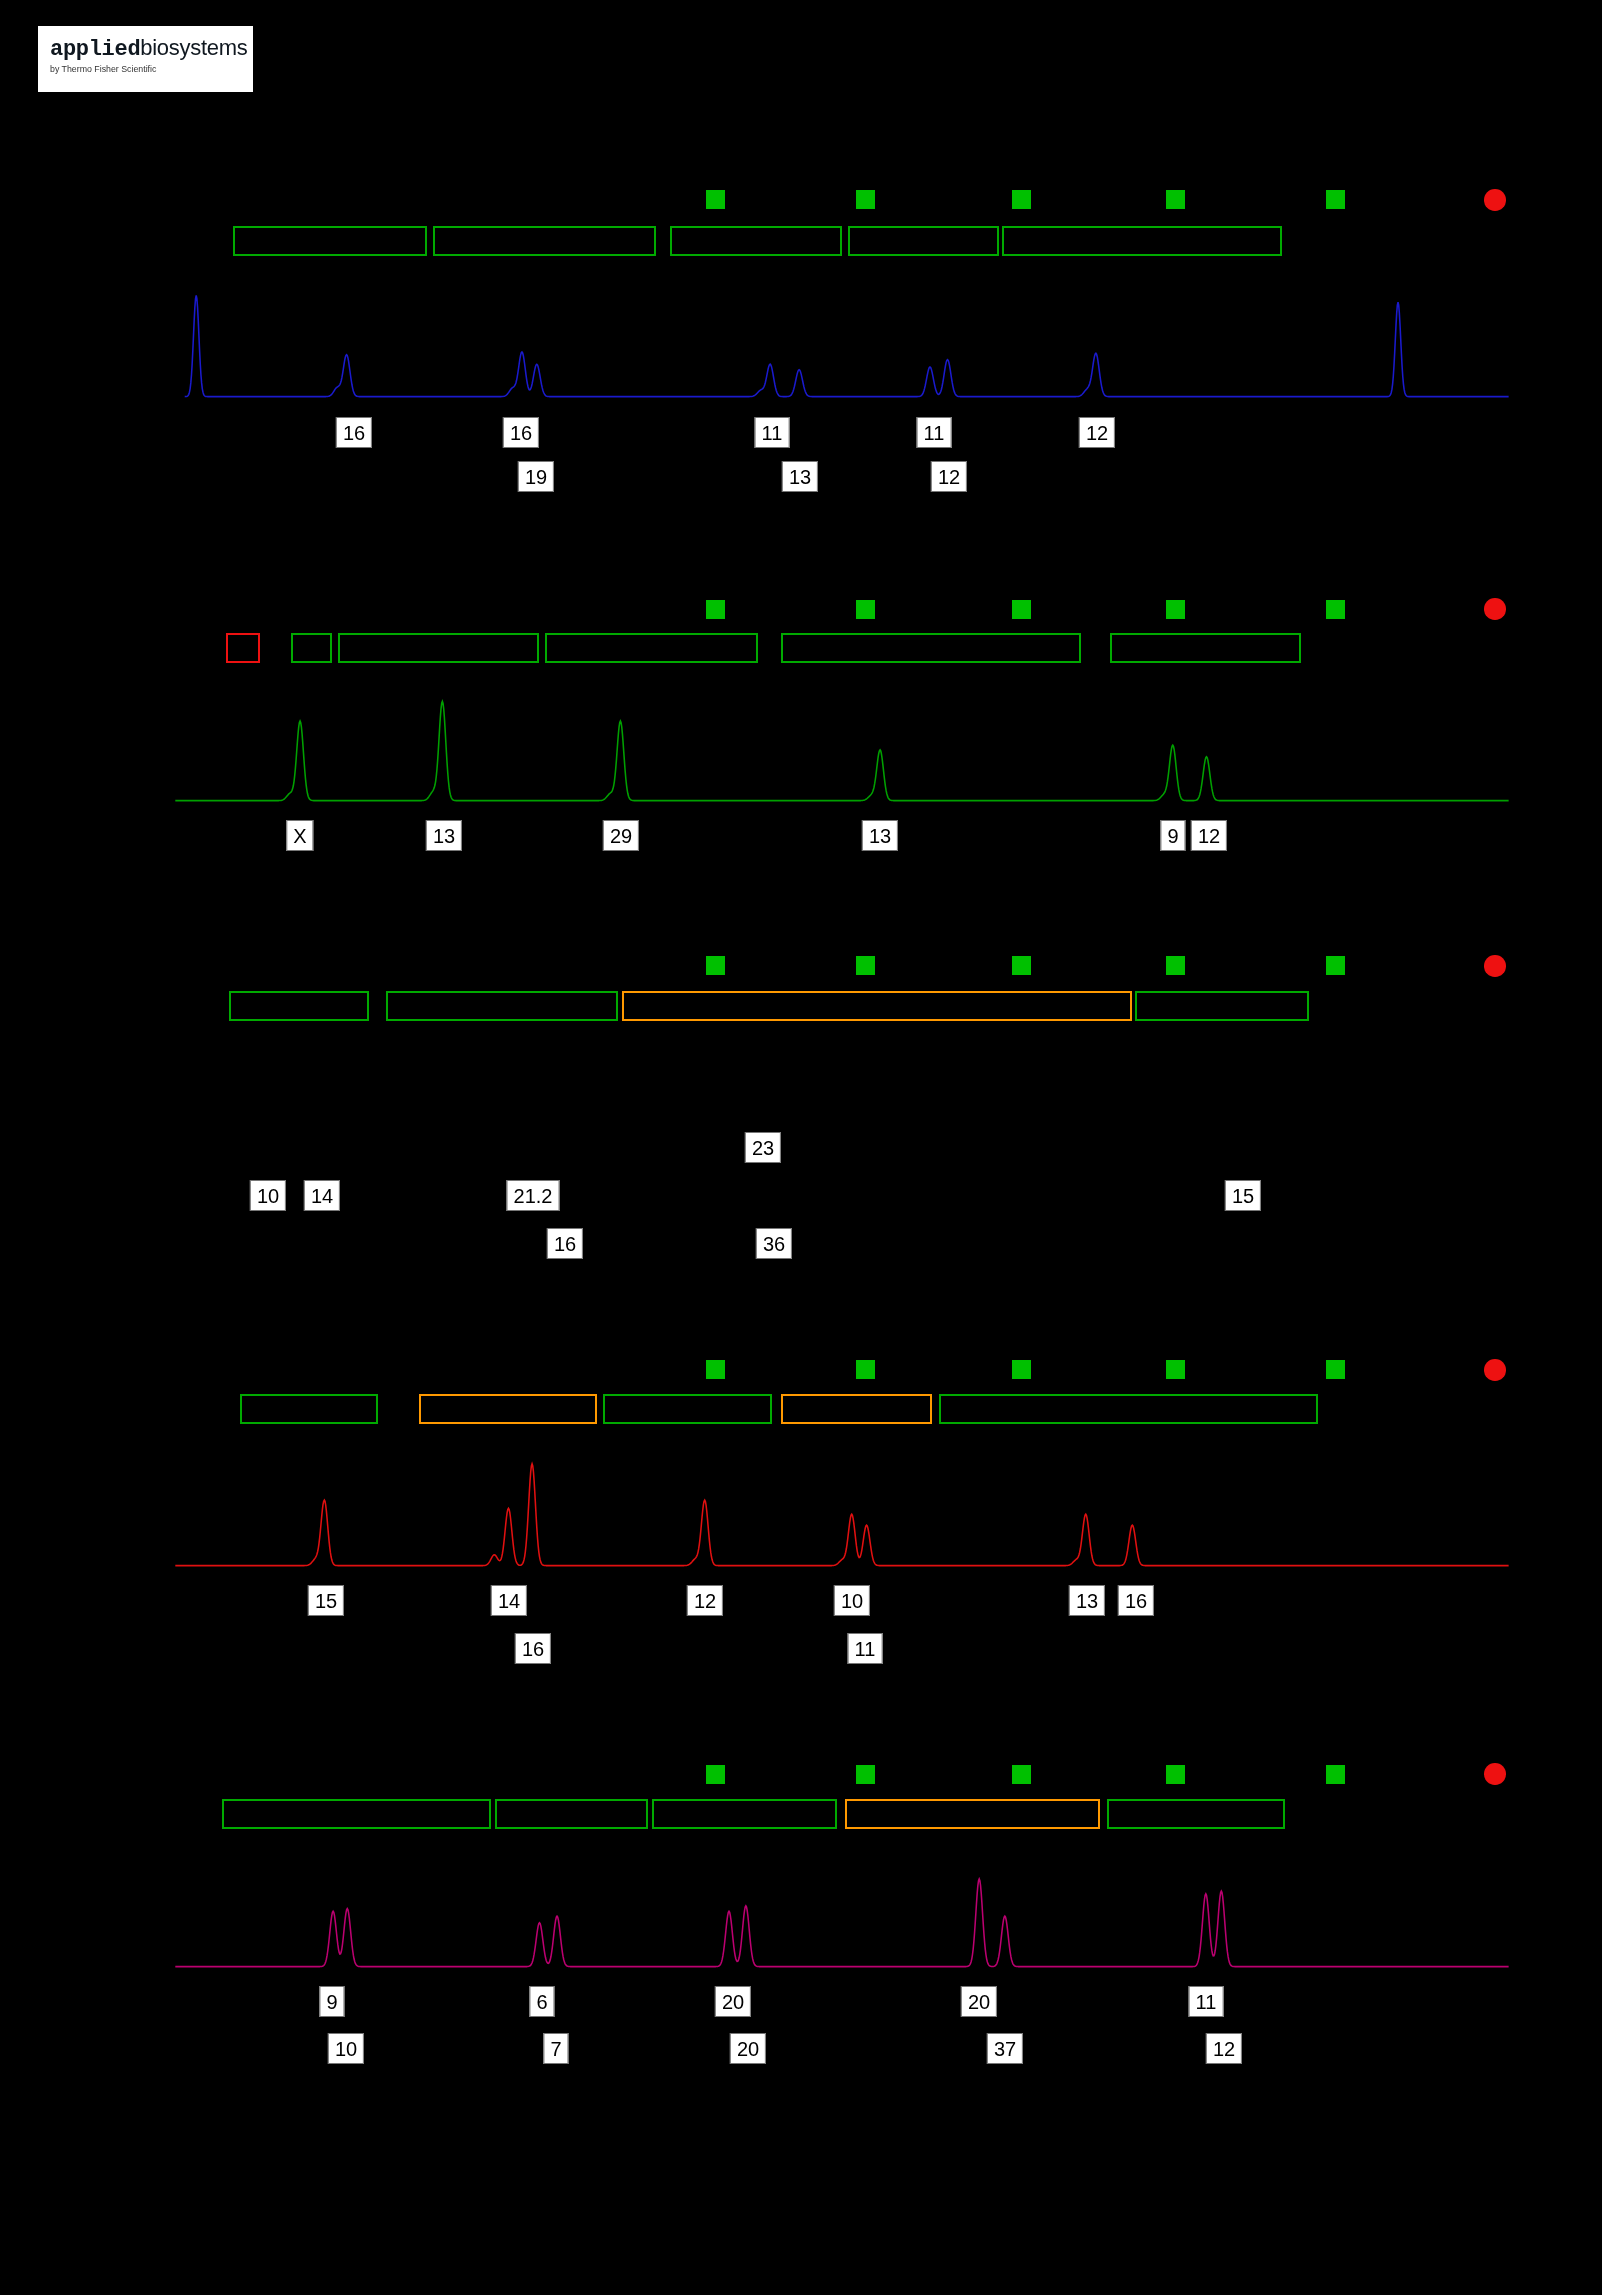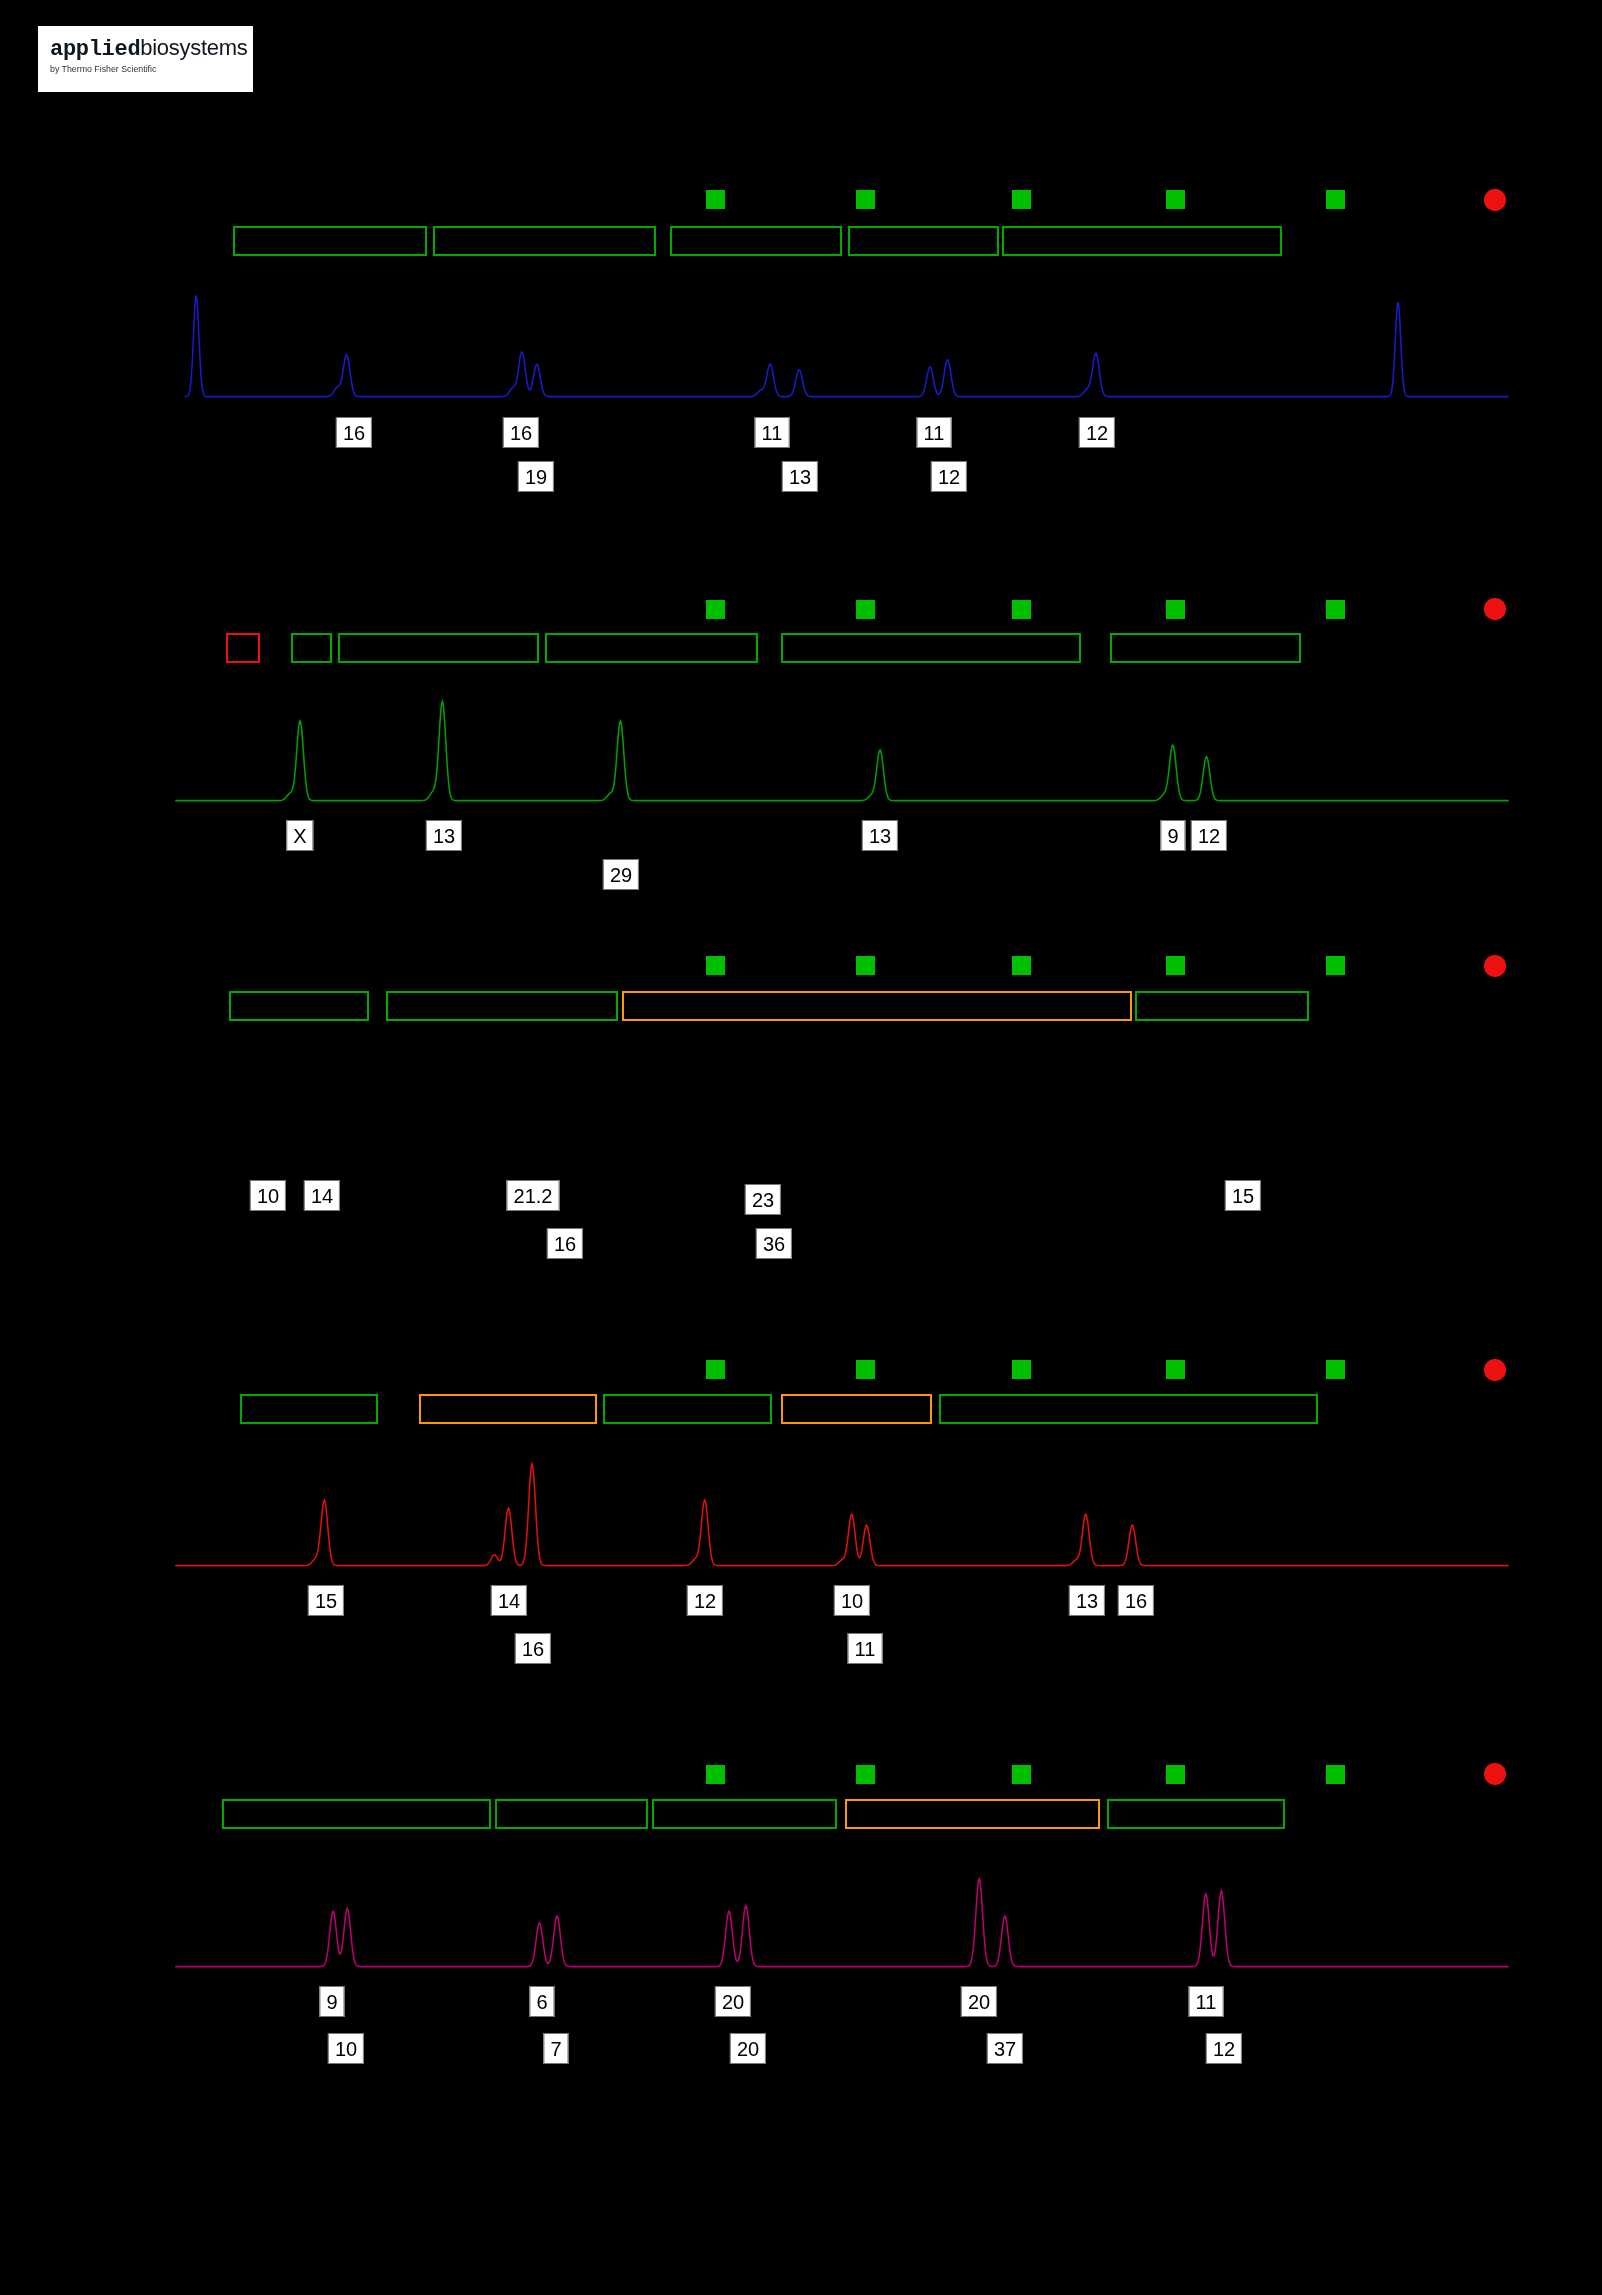--- a/index.html
+++ b/index.html
@@ -112,38 +112,38 @@
       <div class="marker-box" style="left: 291px; top: 633px; width: 41px; border-color: rgb(0, 170, 0);"></div>
       <div class="marker-box" style="left: 338px; top: 633px; width: 201px; border-color: rgb(0, 170, 0);"></div>
       <div class="marker-box" style="left: 545px; top: 633px; width: 213px; border-color: rgb(0, 170, 0);"></div>
       <div class="marker-box" style="left: 781px; top: 633px; width: 300px; border-color: rgb(0, 170, 0);"></div>
       <div class="marker-box" style="left: 1110px; top: 633px; width: 191px; border-color: rgb(0, 170, 0);"></div>
       <svg width="1603" height="145" class="trace-svg" style="top: 659px;" viewBox="0 0 2373 215">
         <path d="M258 210.0 L259 210.0 L260 210.0 L261 210.0 L262 210.0 L263 210.0 L264 210.0 L265 210.0 L266 210.0 L267 210.0 L268 210.0 L269 210.0 L270 210.0 L271 210.0 L272 210.0 L273 210.0 L274 210.0 L275 210.0 L276 210.0 L277 210.0 L278 210.0 L279 210.0 L280 210.0 L281 210.0 L282 210.0 L283 210.0 L284 210.0 L285 210.0 L286 210.0 L287 210.0 L288 210.0 L289 210.0 L290 210.0 L291 210.0 L292 210.0 L293 210.0 L294 210.0 L295 210.0 L296 210.0 L297 210.0 L298 210.0 L299 210.0 L300 210.0 L301 210.0 L302 210.0 L303 210.0 L304 210.0 L305 210.0 L306 210.0 L307 210.0 L308 210.0 L309 210.0 L310 210.0 L311 210.0 L312 210.0 L313 210.0 L314 210.0 L315 210.0 L316 210.0 L317 210.0 L318 210.0 L319 210.0 L320 210.0 L321 210.0 L322 210.0 L323 210.0 L324 210.0 L325 210.0 L326 210.0 L327 210.0 L328 210.0 L329 210.0 L330 210.0 L331 210.0 L332 210.0 L333 210.0 L334 210.0 L335 210.0 L336 210.0 L337 210.0 L338 210.0 L339 210.0 L340 210.0 L341 210.0 L342 210.0 L343 210.0 L344 210.0 L345 210.0 L346 210.0 L347 210.0 L348 210.0 L349 210.0 L350 210.0 L351 210.0 L352 210.0 L353 210.0 L354 210.0 L355 210.0 L356 210.0 L357 210.0 L358 210.0 L359 210.0 L360 210.0 L361 210.0 L362 210.0 L363 210.0 L364 210.0 L365 210.0 L366 210.0 L367 210.0 L368 210.0 L369 210.0 L370 210.0 L371 210.0 L372 210.0 L373 210.0 L374 210.0 L375 210.0 L376 210.0 L377 210.0 L378 210.0 L379 210.0 L380 210.0 L381 210.0 L382 210.0 L383 210.0 L384 210.0 L385 210.0 L386 210.0 L387 210.0 L388 210.0 L389 210.0 L390 210.0 L391 210.0 L392 210.0 L393 210.0 L394 210.0 L395 210.0 L396 210.0 L397 210.0 L398 210.0 L399 210.0 L400 210.0 L401 210.0 L402 210.0 L403 210.0 L404 210.0 L405 210.0 L406 210.0 L407 210.0 L408 210.0 L409 210.0 L410 210.0 L411 210.0 L412 209.9 L413 209.9 L414 209.8 L415 209.7 L416 209.4 L417 209.1 L418 208.6 L419 208.0 L420 207.2 L421 206.2 L422 205.1 L423 203.9 L424 202.7 L425 201.5 L426 200.4 L427 199.5 L428 198.7 L429 197.9 L430 196.8 L431 195.0 L432 192.2 L433 188.0 L434 181.8 L435 173.4 L436 162.9 L437 150.6 L438 137.1 L439 123.4 L440 110.9 L441 100.7 L442 94.1 L443 91.9 L444 94.3 L445 101.0 L446 111.4 L447 124.3 L448 138.4 L449 152.6 L450 165.7 L451 177.2 L452 186.6 L453 194.0 L454 199.5 L455 203.4 L456 206.0 L457 207.7 L458 208.7 L459 209.3 L460 209.6 L461 209.8 L462 209.9 L463 210.0 L464 210.0 L465 210.0 L466 210.0 L467 210.0 L468 210.0 L469 210.0 L470 210.0 L471 210.0 L472 210.0 L473 210.0 L474 210.0 L475 210.0 L476 210.0 L477 210.0 L478 210.0 L479 210.0 L480 210.0 L481 210.0 L482 210.0 L483 210.0 L484 210.0 L485 210.0 L486 210.0 L487 210.0 L488 210.0 L489 210.0 L490 210.0 L491 210.0 L492 210.0 L493 210.0 L494 210.0 L495 210.0 L496 210.0 L497 210.0 L498 210.0 L499 210.0 L500 210.0 L501 210.0 L502 210.0 L503 210.0 L504 210.0 L505 210.0 L506 210.0 L507 210.0 L508 210.0 L509 210.0 L510 210.0 L511 210.0 L512 210.0 L513 210.0 L514 210.0 L515 210.0 L516 210.0 L517 210.0 L518 210.0 L519 210.0 L520 210.0 L521 210.0 L522 210.0 L523 210.0 L524 210.0 L525 210.0 L526 210.0 L527 210.0 L528 210.0 L529 210.0 L530 210.0 L531 210.0 L532 210.0 L533 210.0 L534 210.0 L535 210.0 L536 210.0 L537 210.0 L538 210.0 L539 210.0 L540 210.0 L541 210.0 L542 210.0 L543 210.0 L544 210.0 L545 210.0 L546 210.0 L547 210.0 L548 210.0 L549 210.0 L550 210.0 L551 210.0 L552 210.0 L553 210.0 L554 210.0 L555 210.0 L556 210.0 L557 210.0 L558 210.0 L559 210.0 L560 210.0 L561 210.0 L562 210.0 L563 210.0 L564 210.0 L565 210.0 L566 210.0 L567 210.0 L568 210.0 L569 210.0 L570 210.0 L571 210.0 L572 210.0 L573 210.0 L574 210.0 L575 210.0 L576 210.0 L577 210.0 L578 210.0 L579 210.0 L580 210.0 L581 210.0 L582 210.0 L583 210.0 L584 210.0 L585 210.0 L586 210.0 L587 210.0 L588 210.0 L589 210.0 L590 210.0 L591 210.0 L592 210.0 L593 210.0 L594 210.0 L595 210.0 L596 210.0 L597 210.0 L598 210.0 L599 210.0 L600 210.0 L601 210.0 L602 210.0 L603 210.0 L604 210.0 L605 210.0 L606 210.0 L607 210.0 L608 210.0 L609 210.0 L610 210.0 L611 210.0 L612 210.0 L613 210.0 L614 210.0 L615 210.0 L616 210.0 L617 210.0 L618 210.0 L619 210.0 L620 210.0 L621 210.0 L622 210.0 L623 210.0 L624 209.9 L625 209.9 L626 209.8 L627 209.6 L628 209.3 L629 208.9 L630 208.4 L631 207.6 L632 206.7 L633 205.5 L634 204.1 L635 202.6 L636 201.1 L637 199.5 L638 198.0 L639 196.6 L640 195.1 L641 193.2 L642 190.7 L643 186.9 L644 181.4 L645 173.6 L646 163.3 L647 150.3 L648 135.1 L649 118.5 L650 101.6 L651 86.1 L652 73.6 L653 65.5 L654 62.8 L655 65.8 L656 74.2 L657 87.2 L658 103.2 L659 120.8 L660 138.4 L661 154.8 L662 169.1 L663 180.9 L664 190.1 L665 196.9 L666 201.7 L667 205.0 L668 207.1 L669 208.4 L670 209.1 L671 209.5 L672 209.8 L673 209.9 L674 210.0 L675 210.0 L676 210.0 L677 210.0 L678 210.0 L679 210.0 L680 210.0 L681 210.0 L682 210.0 L683 210.0 L684 210.0 L685 210.0 L686 210.0 L687 210.0 L688 210.0 L689 210.0 L690 210.0 L691 210.0 L692 210.0 L693 210.0 L694 210.0 L695 210.0 L696 210.0 L697 210.0 L698 210.0 L699 210.0 L700 210.0 L701 210.0 L702 210.0 L703 210.0 L704 210.0 L705 210.0 L706 210.0 L707 210.0 L708 210.0 L709 210.0 L710 210.0 L711 210.0 L712 210.0 L713 210.0 L714 210.0 L715 210.0 L716 210.0 L717 210.0 L718 210.0 L719 210.0 L720 210.0 L721 210.0 L722 210.0 L723 210.0 L724 210.0 L725 210.0 L726 210.0 L727 210.0 L728 210.0 L729 210.0 L730 210.0 L731 210.0 L732 210.0 L733 210.0 L734 210.0 L735 210.0 L736 210.0 L737 210.0 L738 210.0 L739 210.0 L740 210.0 L741 210.0 L742 210.0 L743 210.0 L744 210.0 L745 210.0 L746 210.0 L747 210.0 L748 210.0 L749 210.0 L750 210.0 L751 210.0 L752 210.0 L753 210.0 L754 210.0 L755 210.0 L756 210.0 L757 210.0 L758 210.0 L759 210.0 L760 210.0 L761 210.0 L762 210.0 L763 210.0 L764 210.0 L765 210.0 L766 210.0 L767 210.0 L768 210.0 L769 210.0 L770 210.0 L771 210.0 L772 210.0 L773 210.0 L774 210.0 L775 210.0 L776 210.0 L777 210.0 L778 210.0 L779 210.0 L780 210.0 L781 210.0 L782 210.0 L783 210.0 L784 210.0 L785 210.0 L786 210.0 L787 210.0 L788 210.0 L789 210.0 L790 210.0 L791 210.0 L792 210.0 L793 210.0 L794 210.0 L795 210.0 L796 210.0 L797 210.0 L798 210.0 L799 210.0 L800 210.0 L801 210.0 L802 210.0 L803 210.0 L804 210.0 L805 210.0 L806 210.0 L807 210.0 L808 210.0 L809 210.0 L810 210.0 L811 210.0 L812 210.0 L813 210.0 L814 210.0 L815 210.0 L816 210.0 L817 210.0 L818 210.0 L819 210.0 L820 210.0 L821 210.0 L822 210.0 L823 210.0 L824 210.0 L825 210.0 L826 210.0 L827 210.0 L828 210.0 L829 210.0 L830 210.0 L831 210.0 L832 210.0 L833 210.0 L834 210.0 L835 210.0 L836 210.0 L837 210.0 L838 210.0 L839 210.0 L840 210.0 L841 210.0 L842 210.0 L843 210.0 L844 210.0 L845 210.0 L846 210.0 L847 210.0 L848 210.0 L849 210.0 L850 210.0 L851 210.0 L852 210.0 L853 210.0 L854 210.0 L855 210.0 L856 210.0 L857 210.0 L858 210.0 L859 210.0 L860 210.0 L861 210.0 L862 210.0 L863 210.0 L864 210.0 L865 210.0 L866 210.0 L867 210.0 L868 210.0 L869 210.0 L870 210.0 L871 210.0 L872 210.0 L873 210.0 L874 210.0 L875 210.0 L876 210.0 L877 210.0 L878 210.0 L879 210.0 L880 210.0 L881 210.0 L882 210.0 L883 210.0 L884 210.0 L885 210.0 L886 210.0 L887 209.9 L888 209.9 L889 209.8 L890 209.7 L891 209.4 L892 209.1 L893 208.6 L894 208.0 L895 207.2 L896 206.2 L897 205.1 L898 203.9 L899 202.7 L900 201.5 L901 200.4 L902 199.5 L903 198.7 L904 197.9 L905 196.8 L906 195.0 L907 192.2 L908 188.0 L909 181.8 L910 173.4 L911 162.9 L912 150.6 L913 137.1 L914 123.4 L915 110.9 L916 100.7 L917 94.1 L918 91.9 L919 94.3 L920 101.0 L921 111.4 L922 124.3 L923 138.4 L924 152.6 L925 165.7 L926 177.2 L927 186.6 L928 194.0 L929 199.5 L930 203.4 L931 206.0 L932 207.7 L933 208.7 L934 209.3 L935 209.6 L936 209.8 L937 209.9 L938 210.0 L939 210.0 L940 210.0 L941 210.0 L942 210.0 L943 210.0 L944 210.0 L945 210.0 L946 210.0 L947 210.0 L948 210.0 L949 210.0 L950 210.0 L951 210.0 L952 210.0 L953 210.0 L954 210.0 L955 210.0 L956 210.0 L957 210.0 L958 210.0 L959 210.0 L960 210.0 L961 210.0 L962 210.0 L963 210.0 L964 210.0 L965 210.0 L966 210.0 L967 210.0 L968 210.0 L969 210.0 L970 210.0 L971 210.0 L972 210.0 L973 210.0 L974 210.0 L975 210.0 L976 210.0 L977 210.0 L978 210.0 L979 210.0 L980 210.0 L981 210.0 L982 210.0 L983 210.0 L984 210.0 L985 210.0 L986 210.0 L987 210.0 L988 210.0 L989 210.0 L990 210.0 L991 210.0 L992 210.0 L993 210.0 L994 210.0 L995 210.0 L996 210.0 L997 210.0 L998 210.0 L999 210.0 L1000 210.0 L1001 210.0 L1002 210.0 L1003 210.0 L1004 210.0 L1005 210.0 L1006 210.0 L1007 210.0 L1008 210.0 L1009 210.0 L1010 210.0 L1011 210.0 L1012 210.0 L1013 210.0 L1014 210.0 L1015 210.0 L1016 210.0 L1017 210.0 L1018 210.0 L1019 210.0 L1020 210.0 L1021 210.0 L1022 210.0 L1023 210.0 L1024 210.0 L1025 210.0 L1026 210.0 L1027 210.0 L1028 210.0 L1029 210.0 L1030 210.0 L1031 210.0 L1032 210.0 L1033 210.0 L1034 210.0 L1035 210.0 L1036 210.0 L1037 210.0 L1038 210.0 L1039 210.0 L1040 210.0 L1041 210.0 L1042 210.0 L1043 210.0 L1044 210.0 L1045 210.0 L1046 210.0 L1047 210.0 L1048 210.0 L1049 210.0 L1050 210.0 L1051 210.0 L1052 210.0 L1053 210.0 L1054 210.0 L1055 210.0 L1056 210.0 L1057 210.0 L1058 210.0 L1059 210.0 L1060 210.0 L1061 210.0 L1062 210.0 L1063 210.0 L1064 210.0 L1065 210.0 L1066 210.0 L1067 210.0 L1068 210.0 L1069 210.0 L1070 210.0 L1071 210.0 L1072 210.0 L1073 210.0 L1074 210.0 L1075 210.0 L1076 210.0 L1077 210.0 L1078 210.0 L1079 210.0 L1080 210.0 L1081 210.0 L1082 210.0 L1083 210.0 L1084 210.0 L1085 210.0 L1086 210.0 L1087 210.0 L1088 210.0 L1089 210.0 L1090 210.0 L1091 210.0 L1092 210.0 L1093 210.0 L1094 210.0 L1095 210.0 L1096 210.0 L1097 210.0 L1098 210.0 L1099 210.0 L1100 210.0 L1101 210.0 L1102 210.0 L1103 210.0 L1104 210.0 L1105 210.0 L1106 210.0 L1107 210.0 L1108 210.0 L1109 210.0 L1110 210.0 L1111 210.0 L1112 210.0 L1113 210.0 L1114 210.0 L1115 210.0 L1116 210.0 L1117 210.0 L1118 210.0 L1119 210.0 L1120 210.0 L1121 210.0 L1122 210.0 L1123 210.0 L1124 210.0 L1125 210.0 L1126 210.0 L1127 210.0 L1128 210.0 L1129 210.0 L1130 210.0 L1131 210.0 L1132 210.0 L1133 210.0 L1134 210.0 L1135 210.0 L1136 210.0 L1137 210.0 L1138 210.0 L1139 210.0 L1140 210.0 L1141 210.0 L1142 210.0 L1143 210.0 L1144 210.0 L1145 210.0 L1146 210.0 L1147 210.0 L1148 210.0 L1149 210.0 L1150 210.0 L1151 210.0 L1152 210.0 L1153 210.0 L1154 210.0 L1155 210.0 L1156 210.0 L1157 210.0 L1158 210.0 L1159 210.0 L1160 210.0 L1161 210.0 L1162 210.0 L1163 210.0 L1164 210.0 L1165 210.0 L1166 210.0 L1167 210.0 L1168 210.0 L1169 210.0 L1170 210.0 L1171 210.0 L1172 210.0 L1173 210.0 L1174 210.0 L1175 210.0 L1176 210.0 L1177 210.0 L1178 210.0 L1179 210.0 L1180 210.0 L1181 210.0 L1182 210.0 L1183 210.0 L1184 210.0 L1185 210.0 L1186 210.0 L1187 210.0 L1188 210.0 L1189 210.0 L1190 210.0 L1191 210.0 L1192 210.0 L1193 210.0 L1194 210.0 L1195 210.0 L1196 210.0 L1197 210.0 L1198 210.0 L1199 210.0 L1200 210.0 L1201 210.0 L1202 210.0 L1203 210.0 L1204 210.0 L1205 210.0 L1206 210.0 L1207 210.0 L1208 210.0 L1209 210.0 L1210 210.0 L1211 210.0 L1212 210.0 L1213 210.0 L1214 210.0 L1215 210.0 L1216 210.0 L1217 210.0 L1218 210.0 L1219 210.0 L1220 210.0 L1221 210.0 L1222 210.0 L1223 210.0 L1224 210.0 L1225 210.0 L1226 210.0 L1227 210.0 L1228 210.0 L1229 210.0 L1230 210.0 L1231 210.0 L1232 210.0 L1233 210.0 L1234 210.0 L1235 210.0 L1236 210.0 L1237 210.0 L1238 210.0 L1239 210.0 L1240 210.0 L1241 210.0 L1242 210.0 L1243 210.0 L1244 210.0 L1245 210.0 L1246 210.0 L1247 210.0 L1248 210.0 L1249 210.0 L1250 210.0 L1251 210.0 L1252 210.0 L1253 210.0 L1254 210.0 L1255 210.0 L1256 210.0 L1257 210.0 L1258 210.0 L1259 210.0 L1260 210.0 L1261 210.0 L1262 210.0 L1263 210.0 L1264 210.0 L1265 210.0 L1266 210.0 L1267 210.0 L1268 210.0 L1269 210.0 L1270 210.0 L1271 210.0 L1272 210.0 L1273 210.0 L1274 210.0 L1275 209.9 L1276 209.9 L1277 209.8 L1278 209.6 L1279 209.4 L1280 209.1 L1281 208.6 L1282 208.0 L1283 207.3 L1284 206.5 L1285 205.6 L1286 204.7 L1287 203.7 L1288 202.7 L1289 201.7 L1290 200.4 L1291 198.9 L1292 196.9 L1293 194.0 L1294 190.1 L1295 184.9 L1296 178.4 L1297 170.9 L1298 162.6 L1299 154.2 L1300 146.4 L1301 140.1 L1302 136.1 L1303 134.8 L1304 136.3 L1305 140.7 L1306 147.3 L1307 155.5 L1308 164.5 L1309 173.5 L1310 181.8 L1311 189.1 L1312 195.2 L1313 199.8 L1314 203.3 L1315 205.8 L1316 207.4 L1317 208.5 L1318 209.2 L1319 209.6 L1320 209.8 L1321 209.9 L1322 209.9 L1323 210.0 L1324 210.0 L1325 210.0 L1326 210.0 L1327 210.0 L1328 210.0 L1329 210.0 L1330 210.0 L1331 210.0 L1332 210.0 L1333 210.0 L1334 210.0 L1335 210.0 L1336 210.0 L1337 210.0 L1338 210.0 L1339 210.0 L1340 210.0 L1341 210.0 L1342 210.0 L1343 210.0 L1344 210.0 L1345 210.0 L1346 210.0 L1347 210.0 L1348 210.0 L1349 210.0 L1350 210.0 L1351 210.0 L1352 210.0 L1353 210.0 L1354 210.0 L1355 210.0 L1356 210.0 L1357 210.0 L1358 210.0 L1359 210.0 L1360 210.0 L1361 210.0 L1362 210.0 L1363 210.0 L1364 210.0 L1365 210.0 L1366 210.0 L1367 210.0 L1368 210.0 L1369 210.0 L1370 210.0 L1371 210.0 L1372 210.0 L1373 210.0 L1374 210.0 L1375 210.0 L1376 210.0 L1377 210.0 L1378 210.0 L1379 210.0 L1380 210.0 L1381 210.0 L1382 210.0 L1383 210.0 L1384 210.0 L1385 210.0 L1386 210.0 L1387 210.0 L1388 210.0 L1389 210.0 L1390 210.0 L1391 210.0 L1392 210.0 L1393 210.0 L1394 210.0 L1395 210.0 L1396 210.0 L1397 210.0 L1398 210.0 L1399 210.0 L1400 210.0 L1401 210.0 L1402 210.0 L1403 210.0 L1404 210.0 L1405 210.0 L1406 210.0 L1407 210.0 L1408 210.0 L1409 210.0 L1410 210.0 L1411 210.0 L1412 210.0 L1413 210.0 L1414 210.0 L1415 210.0 L1416 210.0 L1417 210.0 L1418 210.0 L1419 210.0 L1420 210.0 L1421 210.0 L1422 210.0 L1423 210.0 L1424 210.0 L1425 210.0 L1426 210.0 L1427 210.0 L1428 210.0 L1429 210.0 L1430 210.0 L1431 210.0 L1432 210.0 L1433 210.0 L1434 210.0 L1435 210.0 L1436 210.0 L1437 210.0 L1438 210.0 L1439 210.0 L1440 210.0 L1441 210.0 L1442 210.0 L1443 210.0 L1444 210.0 L1445 210.0 L1446 210.0 L1447 210.0 L1448 210.0 L1449 210.0 L1450 210.0 L1451 210.0 L1452 210.0 L1453 210.0 L1454 210.0 L1455 210.0 L1456 210.0 L1457 210.0 L1458 210.0 L1459 210.0 L1460 210.0 L1461 210.0 L1462 210.0 L1463 210.0 L1464 210.0 L1465 210.0 L1466 210.0 L1467 210.0 L1468 210.0 L1469 210.0 L1470 210.0 L1471 210.0 L1472 210.0 L1473 210.0 L1474 210.0 L1475 210.0 L1476 210.0 L1477 210.0 L1478 210.0 L1479 210.0 L1480 210.0 L1481 210.0 L1482 210.0 L1483 210.0 L1484 210.0 L1485 210.0 L1486 210.0 L1487 210.0 L1488 210.0 L1489 210.0 L1490 210.0 L1491 210.0 L1492 210.0 L1493 210.0 L1494 210.0 L1495 210.0 L1496 210.0 L1497 210.0 L1498 210.0 L1499 210.0 L1500 210.0 L1501 210.0 L1502 210.0 L1503 210.0 L1504 210.0 L1505 210.0 L1506 210.0 L1507 210.0 L1508 210.0 L1509 210.0 L1510 210.0 L1511 210.0 L1512 210.0 L1513 210.0 L1514 210.0 L1515 210.0 L1516 210.0 L1517 210.0 L1518 210.0 L1519 210.0 L1520 210.0 L1521 210.0 L1522 210.0 L1523 210.0 L1524 210.0 L1525 210.0 L1526 210.0 L1527 210.0 L1528 210.0 L1529 210.0 L1530 210.0 L1531 210.0 L1532 210.0 L1533 210.0 L1534 210.0 L1535 210.0 L1536 210.0 L1537 210.0 L1538 210.0 L1539 210.0 L1540 210.0 L1541 210.0 L1542 210.0 L1543 210.0 L1544 210.0 L1545 210.0 L1546 210.0 L1547 210.0 L1548 210.0 L1549 210.0 L1550 210.0 L1551 210.0 L1552 210.0 L1553 210.0 L1554 210.0 L1555 210.0 L1556 210.0 L1557 210.0 L1558 210.0 L1559 210.0 L1560 210.0 L1561 210.0 L1562 210.0 L1563 210.0 L1564 210.0 L1565 210.0 L1566 210.0 L1567 210.0 L1568 210.0 L1569 210.0 L1570 210.0 L1571 210.0 L1572 210.0 L1573 210.0 L1574 210.0 L1575 210.0 L1576 210.0 L1577 210.0 L1578 210.0 L1579 210.0 L1580 210.0 L1581 210.0 L1582 210.0 L1583 210.0 L1584 210.0 L1585 210.0 L1586 210.0 L1587 210.0 L1588 210.0 L1589 210.0 L1590 210.0 L1591 210.0 L1592 210.0 L1593 210.0 L1594 210.0 L1595 210.0 L1596 210.0 L1597 210.0 L1598 210.0 L1599 210.0 L1600 210.0 L1601 210.0 L1602 210.0 L1603 210.0 L1604 210.0 L1605 210.0 L1606 210.0 L1607 210.0 L1608 210.0 L1609 210.0 L1610 210.0 L1611 210.0 L1612 210.0 L1613 210.0 L1614 210.0 L1615 210.0 L1616 210.0 L1617 210.0 L1618 210.0 L1619 210.0 L1620 210.0 L1621 210.0 L1622 210.0 L1623 210.0 L1624 210.0 L1625 210.0 L1626 210.0 L1627 210.0 L1628 210.0 L1629 210.0 L1630 210.0 L1631 210.0 L1632 210.0 L1633 210.0 L1634 210.0 L1635 210.0 L1636 210.0 L1637 210.0 L1638 210.0 L1639 210.0 L1640 210.0 L1641 210.0 L1642 210.0 L1643 210.0 L1644 210.0 L1645 210.0 L1646 210.0 L1647 210.0 L1648 210.0 L1649 210.0 L1650 210.0 L1651 210.0 L1652 210.0 L1653 210.0 L1654 210.0 L1655 210.0 L1656 210.0 L1657 210.0 L1658 210.0 L1659 210.0 L1660 210.0 L1661 210.0 L1662 210.0 L1663 210.0 L1664 210.0 L1665 210.0 L1666 210.0 L1667 210.0 L1668 210.0 L1669 210.0 L1670 210.0 L1671 210.0 L1672 210.0 L1673 210.0 L1674 210.0 L1675 210.0 L1676 210.0 L1677 210.0 L1678 210.0 L1679 210.0 L1680 210.0 L1681 210.0 L1682 210.0 L1683 210.0 L1684 210.0 L1685 210.0 L1686 210.0 L1687 210.0 L1688 210.0 L1689 210.0 L1690 210.0 L1691 210.0 L1692 210.0 L1693 210.0 L1694 210.0 L1695 210.0 L1696 210.0 L1697 210.0 L1698 210.0 L1699 210.0 L1700 210.0 L1701 210.0 L1702 210.0 L1703 210.0 L1704 210.0 L1705 210.0 L1706 210.0 L1707 210.0 L1708 210.0 L1709 209.9 L1710 209.8 L1711 209.7 L1712 209.6 L1713 209.3 L1714 208.9 L1715 208.4 L1716 207.8 L1717 207.0 L1718 206.0 L1719 205.0 L1720 203.9 L1721 202.8 L1722 201.7 L1723 200.5 L1724 199.2 L1725 197.6 L1726 195.3 L1727 192.2 L1728 188.0 L1729 182.3 L1730 175.3 L1731 167.1 L1732 158.0 L1733 148.9 L1734 140.4 L1735 133.6 L1736 129.2 L1737 127.7 L1738 129.5 L1739 134.2 L1740 141.5 L1741 150.4 L1742 160.3 L1743 170.1 L1744 179.2 L1745 187.2 L1746 193.8 L1747 198.9 L1748 202.7 L1749 205.4 L1750 207.2 L1751 208.4 L1752 209.1 L1753 209.5 L1754 209.7 L1755 209.9 L1756 209.9 L1757 210.0 L1758 210.0 L1759 210.0 L1760 210.0 L1761 210.0 L1762 210.0 L1763 210.0 L1764 210.0 L1765 210.0 L1766 210.0 L1767 210.0 L1768 210.0 L1769 209.9 L1770 209.8 L1771 209.6 L1772 209.3 L1773 208.7 L1774 207.8 L1775 206.4 L1776 204.2 L1777 201.2 L1778 197.1 L1779 191.9 L1780 185.6 L1781 178.4 L1782 170.6 L1783 162.8 L1784 155.7 L1785 150.0 L1786 146.3 L1787 145.0 L1788 146.3 L1789 150.0 L1790 155.7 L1791 162.8 L1792 170.6 L1793 178.4 L1794 185.6 L1795 191.9 L1796 197.1 L1797 201.2 L1798 204.2 L1799 206.4 L1800 207.8 L1801 208.7 L1802 209.3 L1803 209.6 L1804 209.8 L1805 209.9 L1806 210.0 L1807 210.0 L1808 210.0 L1809 210.0 L1810 210.0 L1811 210.0 L1812 210.0 L1813 210.0 L1814 210.0 L1815 210.0 L1816 210.0 L1817 210.0 L1818 210.0 L1819 210.0 L1820 210.0 L1821 210.0 L1822 210.0 L1823 210.0 L1824 210.0 L1825 210.0 L1826 210.0 L1827 210.0 L1828 210.0 L1829 210.0 L1830 210.0 L1831 210.0 L1832 210.0 L1833 210.0 L1834 210.0 L1835 210.0 L1836 210.0 L1837 210.0 L1838 210.0 L1839 210.0 L1840 210.0 L1841 210.0 L1842 210.0 L1843 210.0 L1844 210.0 L1845 210.0 L1846 210.0 L1847 210.0 L1848 210.0 L1849 210.0 L1850 210.0 L1851 210.0 L1852 210.0 L1853 210.0 L1854 210.0 L1855 210.0 L1856 210.0 L1857 210.0 L1858 210.0 L1859 210.0 L1860 210.0 L1861 210.0 L1862 210.0 L1863 210.0 L1864 210.0 L1865 210.0 L1866 210.0 L1867 210.0 L1868 210.0 L1869 210.0 L1870 210.0 L1871 210.0 L1872 210.0 L1873 210.0 L1874 210.0 L1875 210.0 L1876 210.0 L1877 210.0 L1878 210.0 L1879 210.0 L1880 210.0 L1881 210.0 L1882 210.0 L1883 210.0 L1884 210.0 L1885 210.0 L1886 210.0 L1887 210.0 L1888 210.0 L1889 210.0 L1890 210.0 L1891 210.0 L1892 210.0 L1893 210.0 L1894 210.0 L1895 210.0 L1896 210.0 L1897 210.0 L1898 210.0 L1899 210.0 L1900 210.0 L1901 210.0 L1902 210.0 L1903 210.0 L1904 210.0 L1905 210.0 L1906 210.0 L1907 210.0 L1908 210.0 L1909 210.0 L1910 210.0 L1911 210.0 L1912 210.0 L1913 210.0 L1914 210.0 L1915 210.0 L1916 210.0 L1917 210.0 L1918 210.0 L1919 210.0 L1920 210.0 L1921 210.0 L1922 210.0 L1923 210.0 L1924 210.0 L1925 210.0 L1926 210.0 L1927 210.0 L1928 210.0 L1929 210.0 L1930 210.0 L1931 210.0 L1932 210.0 L1933 210.0 L1934 210.0 L1935 210.0 L1936 210.0 L1937 210.0 L1938 210.0 L1939 210.0 L1940 210.0 L1941 210.0 L1942 210.0 L1943 210.0 L1944 210.0 L1945 210.0 L1946 210.0 L1947 210.0 L1948 210.0 L1949 210.0 L1950 210.0 L1951 210.0 L1952 210.0 L1953 210.0 L1954 210.0 L1955 210.0 L1956 210.0 L1957 210.0 L1958 210.0 L1959 210.0 L1960 210.0 L1961 210.0 L1962 210.0 L1963 210.0 L1964 210.0 L1965 210.0 L1966 210.0 L1967 210.0 L1968 210.0 L1969 210.0 L1970 210.0 L1971 210.0 L1972 210.0 L1973 210.0 L1974 210.0 L1975 210.0 L1976 210.0 L1977 210.0 L1978 210.0 L1979 210.0 L1980 210.0 L1981 210.0 L1982 210.0 L1983 210.0 L1984 210.0 L1985 210.0 L1986 210.0 L1987 210.0 L1988 210.0 L1989 210.0 L1990 210.0 L1991 210.0 L1992 210.0 L1993 210.0 L1994 210.0 L1995 210.0 L1996 210.0 L1997 210.0 L1998 210.0 L1999 210.0 L2000 210.0 L2001 210.0 L2002 210.0 L2003 210.0 L2004 210.0 L2005 210.0 L2006 210.0 L2007 210.0 L2008 210.0 L2009 210.0 L2010 210.0 L2011 210.0 L2012 210.0 L2013 210.0 L2014 210.0 L2015 210.0 L2016 210.0 L2017 210.0 L2018 210.0 L2019 210.0 L2020 210.0 L2021 210.0 L2022 210.0 L2023 210.0 L2024 210.0 L2025 210.0 L2026 210.0 L2027 210.0 L2028 210.0 L2029 210.0 L2030 210.0 L2031 210.0 L2032 210.0 L2033 210.0 L2034 210.0 L2035 210.0 L2036 210.0 L2037 210.0 L2038 210.0 L2039 210.0 L2040 210.0 L2041 210.0 L2042 210.0 L2043 210.0 L2044 210.0 L2045 210.0 L2046 210.0 L2047 210.0 L2048 210.0 L2049 210.0 L2050 210.0 L2051 210.0 L2052 210.0 L2053 210.0 L2054 210.0 L2055 210.0 L2056 210.0 L2057 210.0 L2058 210.0 L2059 210.0 L2060 210.0 L2061 210.0 L2062 210.0 L2063 210.0 L2064 210.0 L2065 210.0 L2066 210.0 L2067 210.0 L2068 210.0 L2069 210.0 L2070 210.0 L2071 210.0 L2072 210.0 L2073 210.0 L2074 210.0 L2075 210.0 L2076 210.0 L2077 210.0 L2078 210.0 L2079 210.0 L2080 210.0 L2081 210.0 L2082 210.0 L2083 210.0 L2084 210.0 L2085 210.0 L2086 210.0 L2087 210.0 L2088 210.0 L2089 210.0 L2090 210.0 L2091 210.0 L2092 210.0 L2093 210.0 L2094 210.0 L2095 210.0 L2096 210.0 L2097 210.0 L2098 210.0 L2099 210.0 L2100 210.0 L2101 210.0 L2102 210.0 L2103 210.0 L2104 210.0 L2105 210.0 L2106 210.0 L2107 210.0 L2108 210.0 L2109 210.0 L2110 210.0 L2111 210.0 L2112 210.0 L2113 210.0 L2114 210.0 L2115 210.0 L2116 210.0 L2117 210.0 L2118 210.0 L2119 210.0 L2120 210.0 L2121 210.0 L2122 210.0 L2123 210.0 L2124 210.0 L2125 210.0 L2126 210.0 L2127 210.0 L2128 210.0 L2129 210.0 L2130 210.0 L2131 210.0 L2132 210.0 L2133 210.0 L2134 210.0 L2135 210.0 L2136 210.0 L2137 210.0 L2138 210.0 L2139 210.0 L2140 210.0 L2141 210.0 L2142 210.0 L2143 210.0 L2144 210.0 L2145 210.0 L2146 210.0 L2147 210.0 L2148 210.0 L2149 210.0 L2150 210.0 L2151 210.0 L2152 210.0 L2153 210.0 L2154 210.0 L2155 210.0 L2156 210.0 L2157 210.0 L2158 210.0 L2159 210.0 L2160 210.0 L2161 210.0 L2162 210.0 L2163 210.0 L2164 210.0 L2165 210.0 L2166 210.0 L2167 210.0 L2168 210.0 L2169 210.0 L2170 210.0 L2171 210.0 L2172 210.0 L2173 210.0 L2174 210.0 L2175 210.0 L2176 210.0 L2177 210.0 L2178 210.0 L2179 210.0 L2180 210.0 L2181 210.0 L2182 210.0 L2183 210.0 L2184 210.0 L2185 210.0 L2186 210.0 L2187 210.0 L2188 210.0 L2189 210.0 L2190 210.0 L2191 210.0 L2192 210.0 L2193 210.0 L2194 210.0 L2195 210.0 L2196 210.0 L2197 210.0 L2198 210.0 L2199 210.0 L2200 210.0 L2201 210.0 L2202 210.0 L2203 210.0 L2204 210.0 L2205 210.0 L2206 210.0 L2207 210.0 L2208 210.0 L2209 210.0 L2210 210.0 L2211 210.0 L2212 210.0 L2213 210.0 L2214 210.0 L2215 210.0 L2216 210.0 L2217 210.0 L2218 210.0 L2219 210.0 L2220 210.0 L2221 210.0 L2222 210.0 L2223 210.0 L2224 210.0 L2225 210.0 L2226 210.0 L2227 210.0 L2228 210.0 L2229 210.0 L2230 210.0 L2231 210.0 L2232 210.0 L2233 210.0 L2234 210.0 L2235 210.0 " fill="none" stroke="#00a000" stroke-width="2.3"></path>
       </svg>
       <div class="allele-label" style="left: 300px; top: 820px;">X</div>
       <div class="allele-label" style="left: 444px; top: 820px;">13</div>
-      <div class="allele-label" style="left: 621px; top: 859px;">29</div>
+      <div class="allele-label" style="left: 621px; top: 820px;">29</div>
       <div class="allele-label" style="left: 880px; top: 820px;">13</div>
       <div class="allele-label" style="left: 1173px; top: 820px;">9</div>
       <div class="allele-label" style="left: 1209px; top: 820px;">12</div>
       <div class="gq-square" style="left: 706px; top: 956px; background: rgb(0, 192, 0);"></div>
       <div class="gq-square" style="left: 856px; top: 956px; background: rgb(0, 192, 0);"></div>
       <div class="gq-square" style="left: 1012px; top: 956px; background: rgb(0, 192, 0);"></div>
       <div class="gq-square" style="left: 1166px; top: 956px; background: rgb(0, 192, 0);"></div>
       <div class="gq-square" style="left: 1326px; top: 956px; background: rgb(0, 192, 0);"></div>
       <div class="gq-circle" style="left: 1484px; top: 955px; background: rgb(238, 17, 17);"></div>
       <div class="marker-box" style="left: 229px; top: 991px; width: 140px; border-color: rgb(0, 170, 0);"></div>
       <div class="marker-box" style="left: 386px; top: 991px; width: 232px; border-color: rgb(0, 170, 0);"></div>
       <div class="marker-box" style="left: 622px; top: 991px; width: 510px; border-color: rgb(255, 153, 0);"></div>
       <div class="marker-box" style="left: 1135px; top: 991px; width: 174px; border-color: rgb(0, 170, 0);"></div>
       <div class="allele-label" style="left: 268px; top: 1180px;">10</div>
       <div class="allele-label" style="left: 322px; top: 1180px;">14</div>
       <div class="allele-label" style="left: 533px; top: 1180px;">21.2</div>
-      <div class="allele-label" style="left: 763px; top: 1184px;">23</div>
+      <div class="allele-label" style="left: 763px; top: 1132px;">23</div>
       <div class="allele-label" style="left: 1243px; top: 1180px;">15</div>
       <div class="allele-label" style="left: 565px; top: 1228px;">16</div>
       <div class="allele-label" style="left: 774px; top: 1228px;">36</div>
       <div class="gq-square" style="left: 706px; top: 1360px; background: rgb(0, 192, 0);"></div>
       <div class="gq-square" style="left: 856px; top: 1360px; background: rgb(0, 192, 0);"></div>
       <div class="gq-square" style="left: 1012px; top: 1360px; background: rgb(0, 192, 0);"></div>
       <div class="gq-square" style="left: 1166px; top: 1360px; background: rgb(0, 192, 0);"></div>
       <div class="gq-square" style="left: 1326px; top: 1360px; background: rgb(0, 192, 0);"></div>
       <div class="gq-circle" style="left: 1484px; top: 1359px; background: rgb(238, 17, 17);"></div>
       <div class="marker-box" style="left: 240px; top: 1394px; width: 138px; border-color: rgb(0, 170, 0);"></div>

